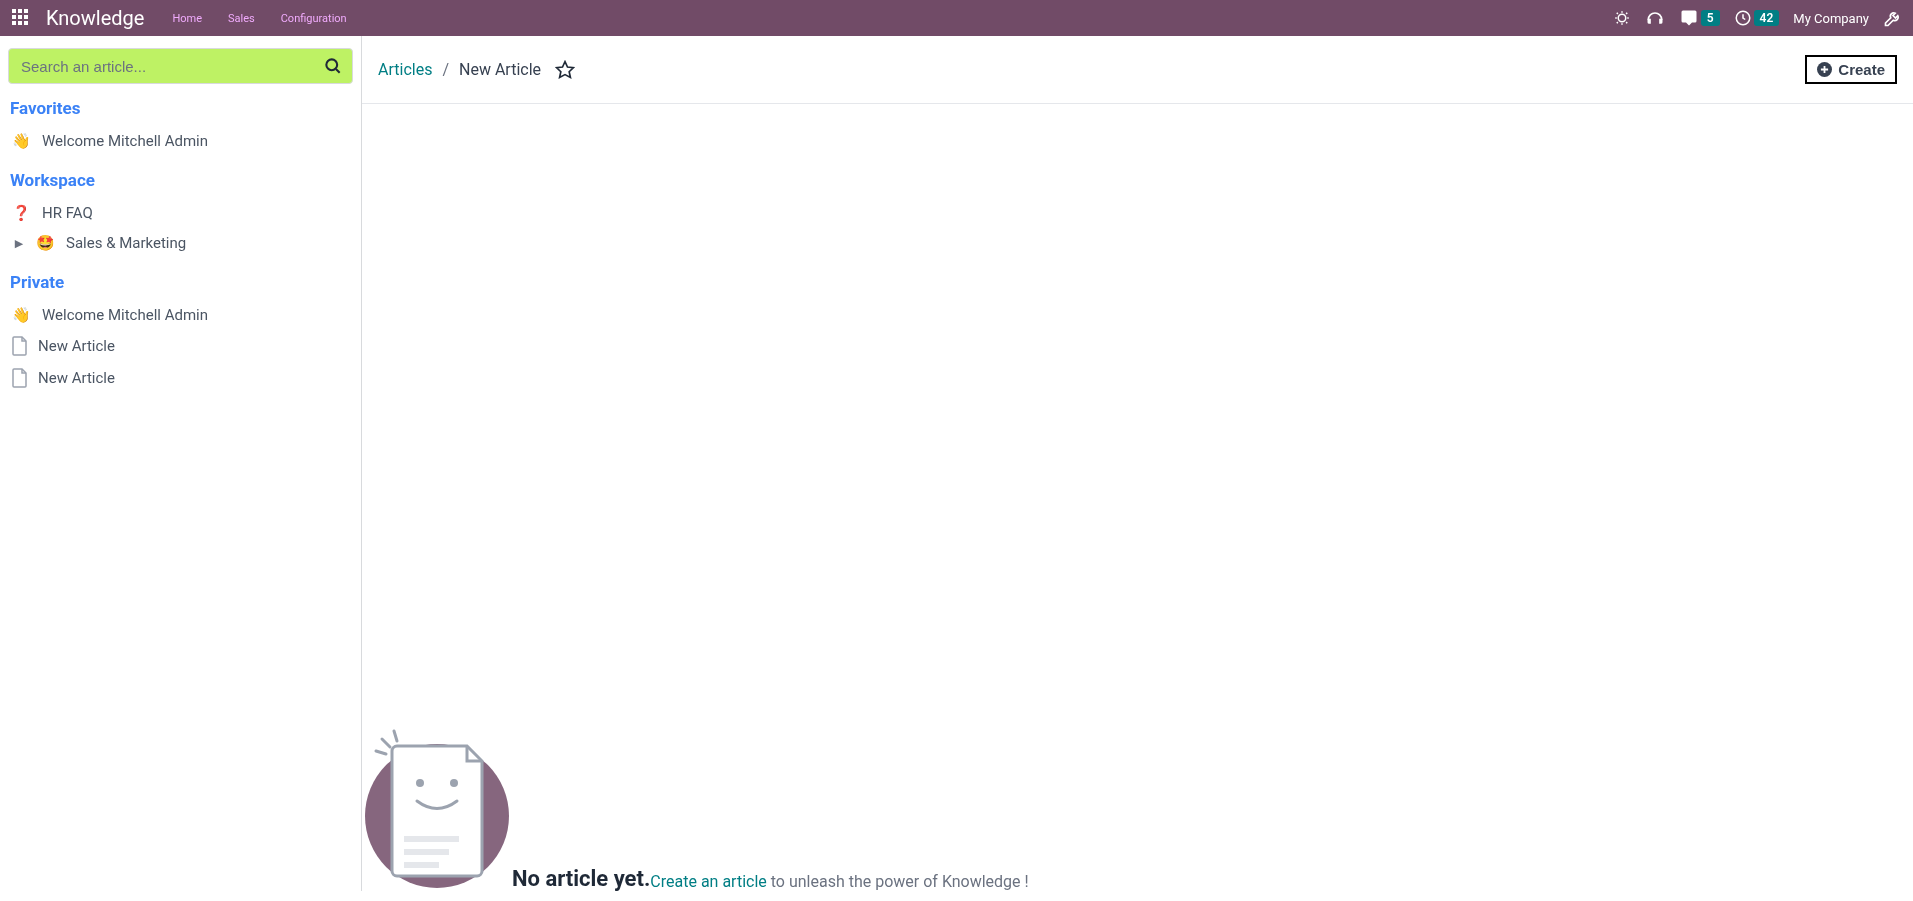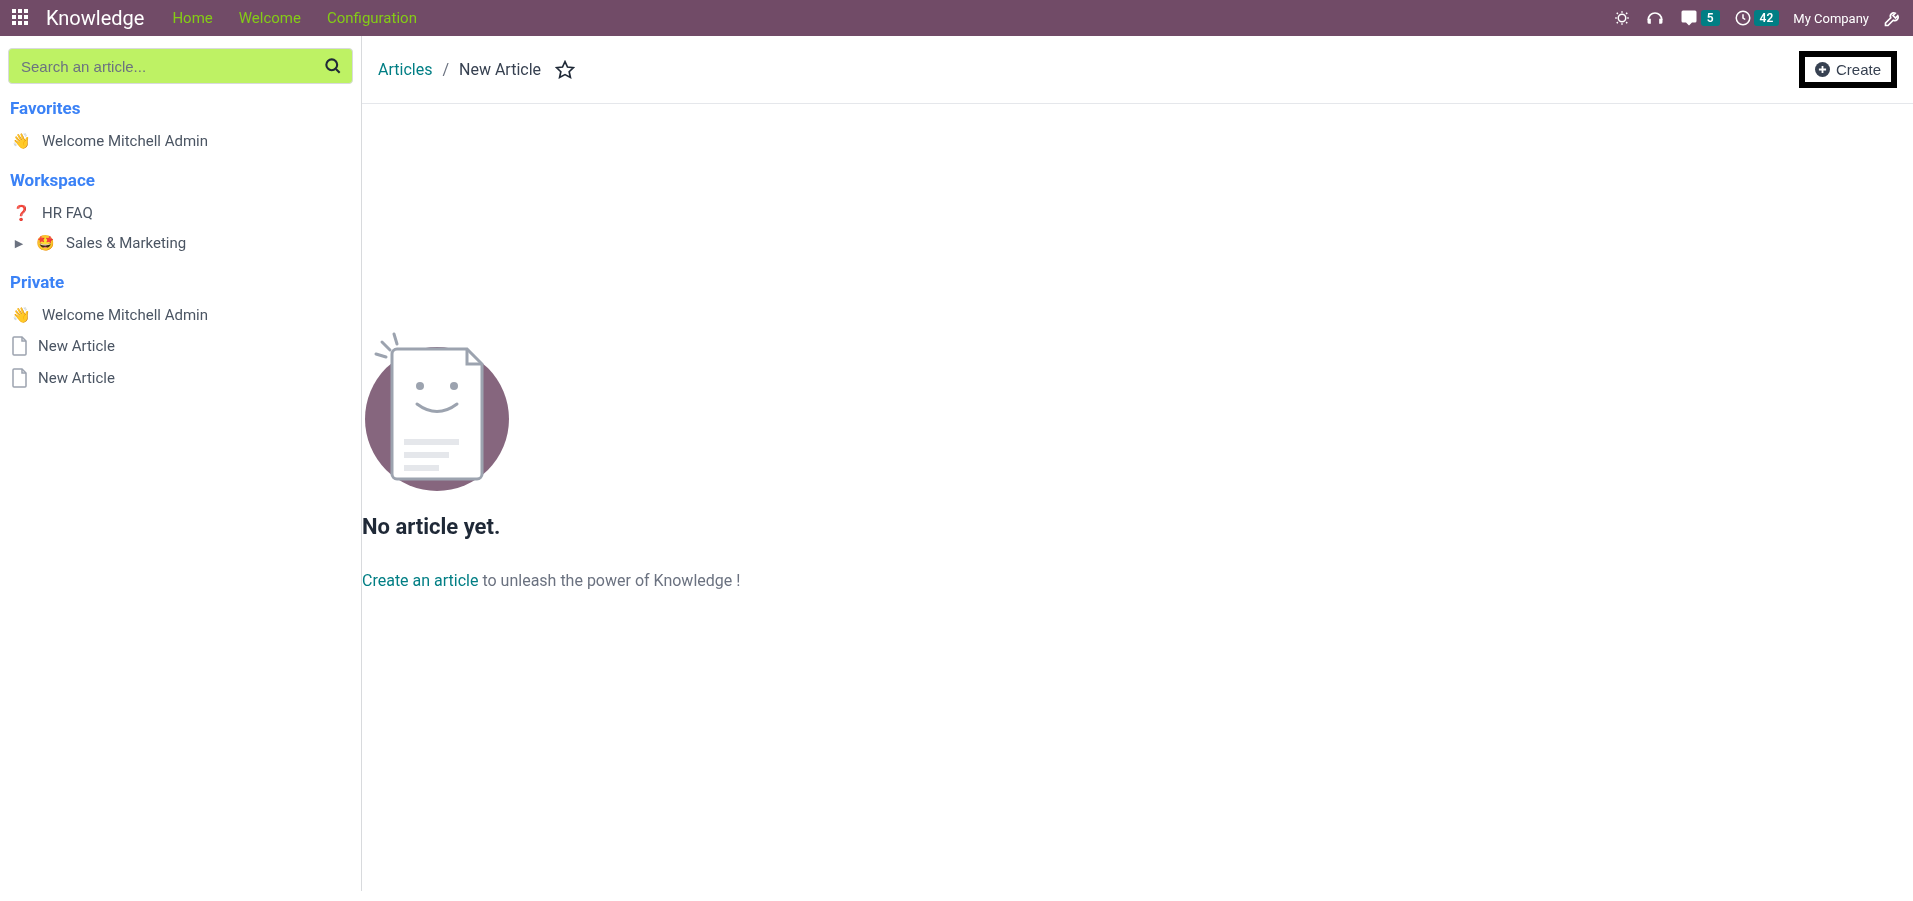--- a/index.html
+++ b/index.html
@@ -3,21 +3,21 @@
 <meta charset="utf-8">
 <style>
   * { box-sizing: border-box; margin: 0; padding: 0; }
   body { font-family: -apple-system, BlinkMacSystemFont, "Segoe UI", Roboto, "Helvetica Neue", Arial, sans-serif; font-size: 15px; color: #374151; background: #fff; }
   
   .navbar { background: #714B67; height: 36px; display: flex; align-items: center; padding: 0 10px 0 12px; color: #fff; }
   .navbar .apps-icon { width: 18px; height: 18px; display: grid; grid-template-columns: repeat(3, 4px); grid-template-rows: repeat(3, 4px); gap: 2px; margin-right: 16px; cursor: pointer; }
   .navbar .apps-icon span { background: #fff; width: 4px; height: 4px; }
   .navbar .brand { font-size: 20px; font-weight: 400; margin-right: 28px; }
   .navbar .nav-links { display: flex; gap: 26px; }
-  .navbar .nav-links a { color: #84cc16; text-decoration: none; font-size: 15px; cursor: pointer; }
+  .navbar .nav-links a { color: #f0abfc; text-decoration: none; font-size: 11px; cursor: pointer; }
   .navbar .spacer { flex: 1; }
   .navbar .right { display: flex; align-items: center; gap: 14px; }
   .navbar .icon-btn { color: #fff; cursor: pointer; display: flex; align-items: center; position: relative; }
   .navbar .badge { background: #017E84; color: #fff; font-size: 12px; font-weight: 600; padding: 1px 6px; border-radius: 3px; margin-left: 2px; }
   .navbar .company { font-size: 13px; cursor: pointer; }
   .navbar .user { display: flex; align-items: center; gap: 8px; cursor: pointer; }
   .navbar .avatar { width: 26px; height: 26px; border-radius: 50%; background: linear-gradient(135deg,#d4a574,#8b6f47); display:inline-block; }
   
   .layout { display: flex; height: calc(100vh - 46px); min-height: 855px; }
   
@@ -34,24 +34,24 @@
   .doc-icon { width:16px; height:20px; display:inline-block; }
   
   .main { flex: 1; display: flex; flex-direction: column; }
   .breadcrumb-bar { height: 68px; border-bottom: 1px solid #e5e7eb; display: flex; align-items: center; padding: 0 16px; justify-content: space-between; }
   .breadcrumb { display: flex; align-items: center; gap: 10px; font-size: 16px;}
   .breadcrumb .link { color: #017E84; cursor: pointer; }
   .breadcrumb .sep { color: #6b7280; }
   .breadcrumb .current { color: #374151; }
   .star-btn { cursor: pointer; margin-left: 4px; display:flex; align-items:center;}
   
-  .create-btn { border: 6px solid #000000; background: #fff; padding: 4px 10px; display: flex; align-items: center; gap: 6px; font-size: 15px; cursor: pointer; color:#374151; font-weight:400;}
+  .create-btn { border: 2px solid #000000; background: #fff; padding: 4px 10px; display: flex; align-items: center; gap: 6px; font-size: 15px; cursor: pointer; color:#374151; font-weight:700;}
   .create-btn .plus-circle { width: 15px; height: 15px; border-radius: 50%; background:#374151; color:#fff; display:inline-flex; align-items:center; justify-content:center; font-size:12px; line-height:1;}
   
-  .empty-state { flex: 1; display: flex; flex-direction: column; align-items: flex-start; justify-content: flex-start; padding-top: 220px;}
+  .empty-state { flex: 1; display: flex; align-items: flex-end; justify-content: flex-start; padding-top: 220px;}
   .empty-title { font-size: 22px; font-weight: 700; color: #1f2937; margin-top: 20px; }
   .empty-sub { font-size: 16px; color: #6b7280; margin-top: 32px; }
   .empty-sub .link { color: #017E84; cursor: pointer; }
   
   svg { display: block; }
 </style>
 </head>
 <body>
 
 <div class="navbar">
@@ -62,21 +62,21 @@
       <span></span>
       <span></span>
       <span></span>
       <span></span>
       <span></span>
       <span></span>
   </div>
   <div class="brand">Knowledge</div>
   <div class="nav-links">
     <a>Home</a>
-    <a>Welcome</a>
+    <a>Sales</a>
     <a>Configuration</a>
   </div>
   <div class="spacer"></div>
   <div class="right">
     <div class="icon-btn">
       <svg width="18" height="18" viewBox="0 0 24 24" fill="none" stroke="#fff" stroke-width="2">
           <circle cx="12" cy="12" r="5"></circle>
           <path d="M12 3v2M12 19v2M5 5l1.5 1.5M17.5 17.5L19 19M3 12h2M19 12h2M5 19l1.5-1.5M17.5 6.5L19 5"></path>
         </svg>
     </div>

